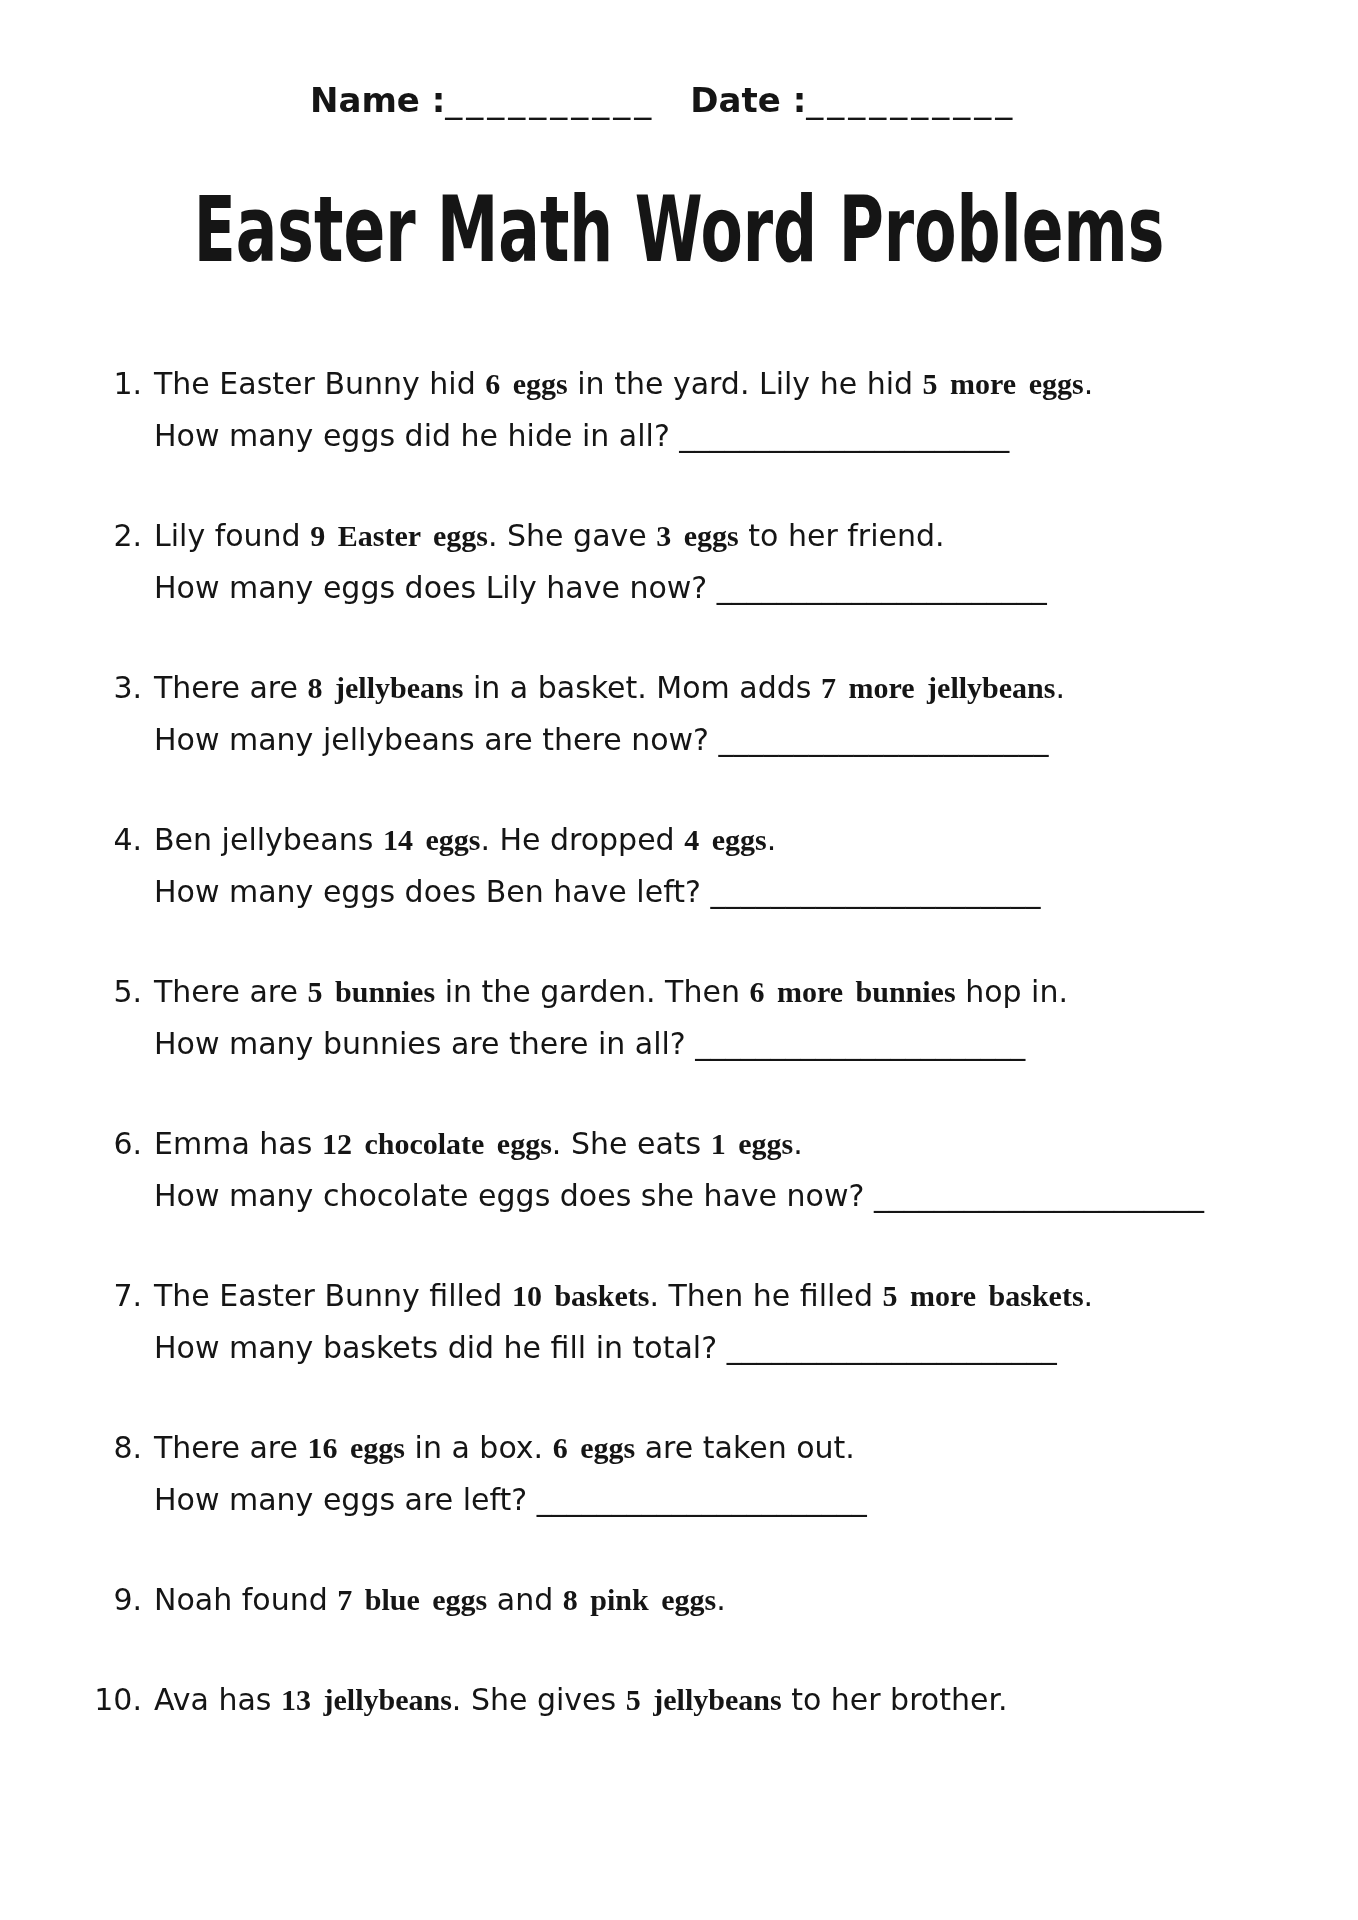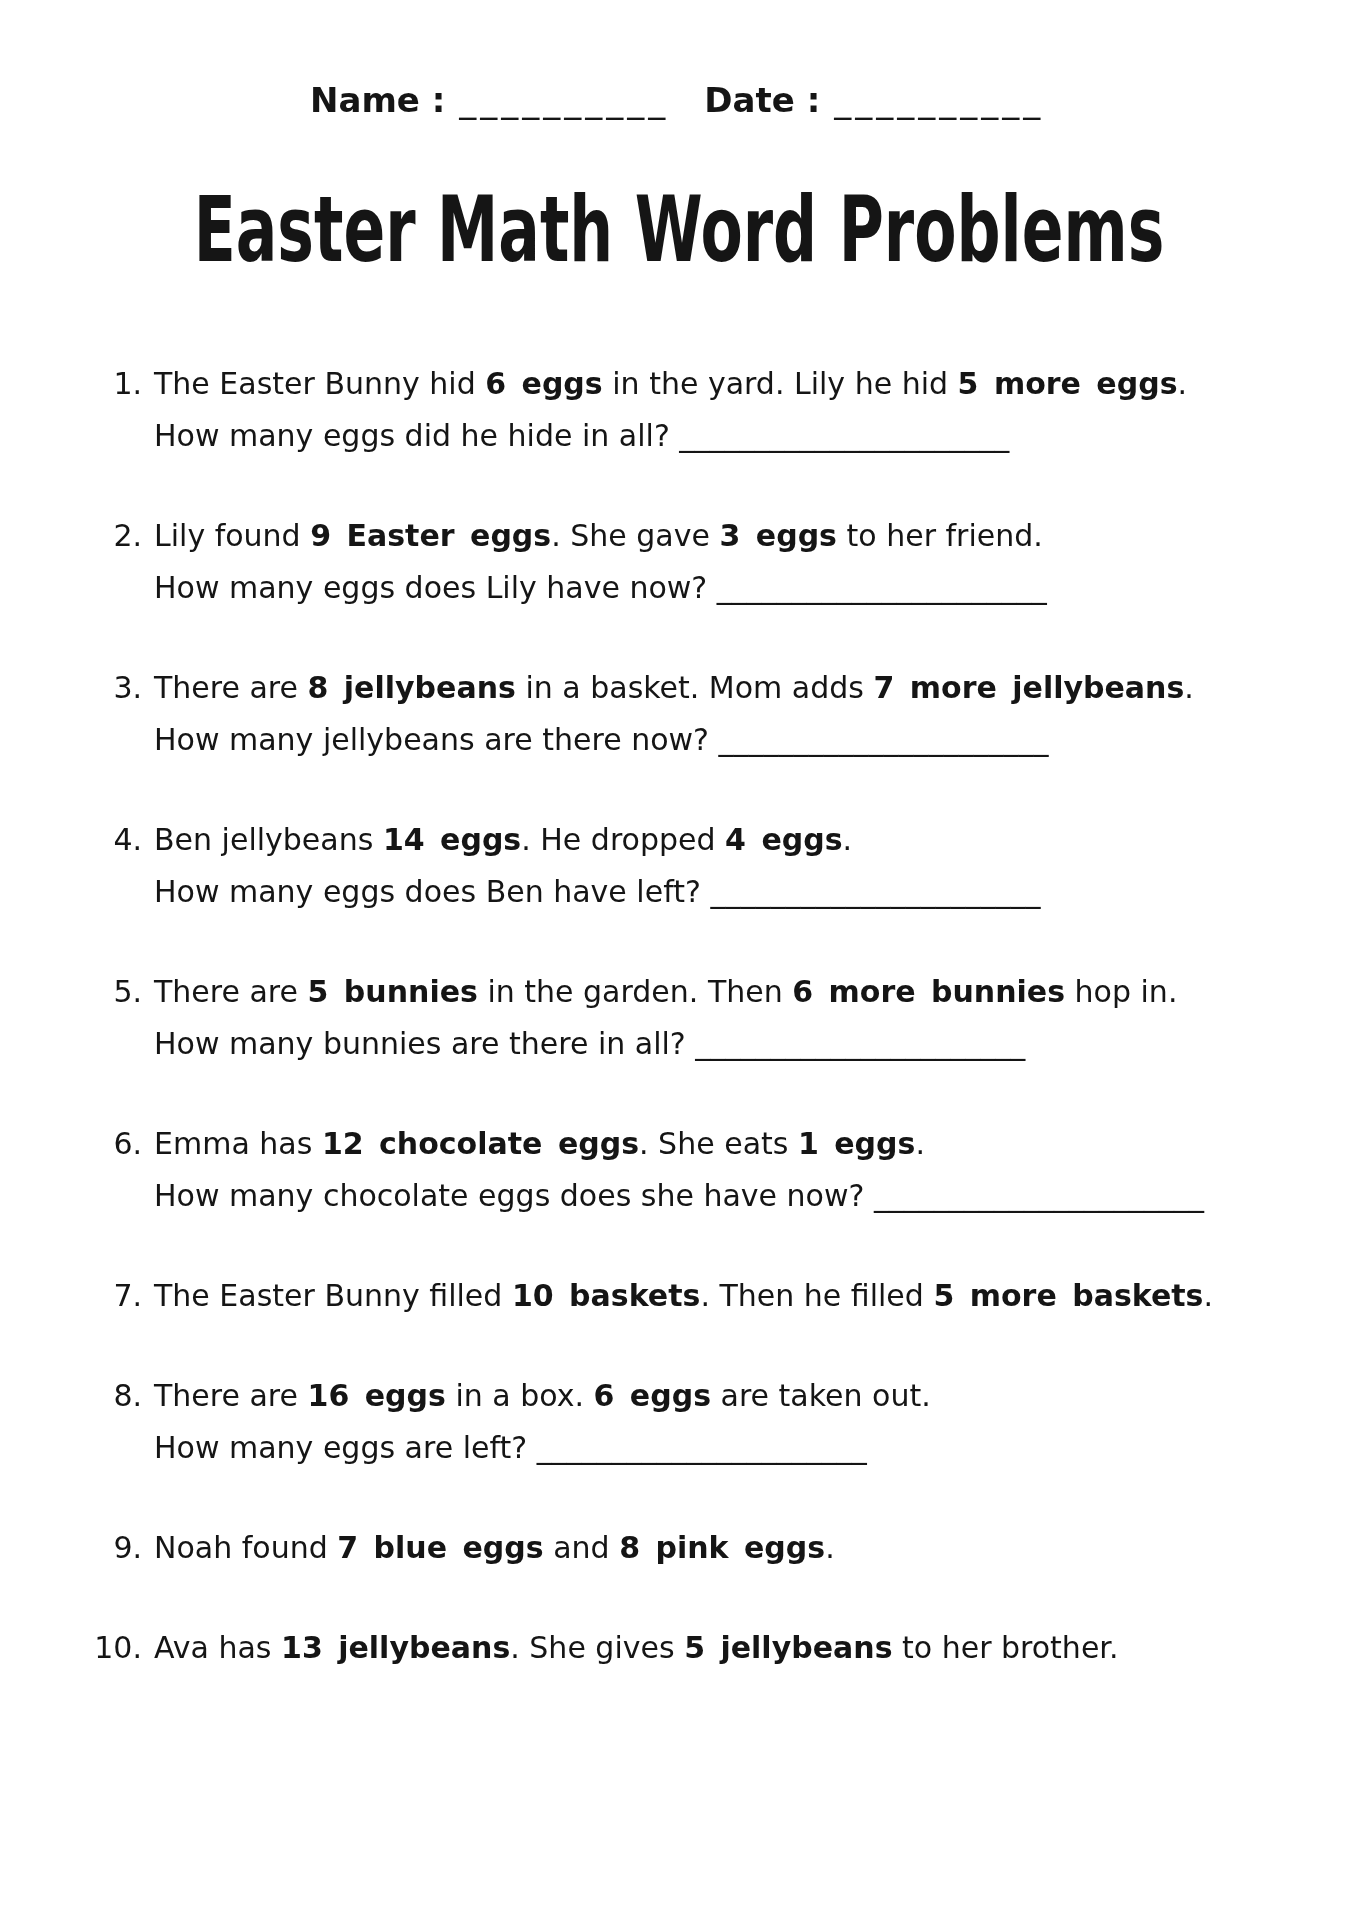--- a/index.html
+++ b/index.html
@@ -20,21 +20,21 @@
   .header {
     display: flex;
     align-items: baseline;
     gap: 35px;
     padding: 78px 0 0 310px;
     font-size: 34px;
     font-weight: 700;
     line-height: 44px;
     white-space: nowrap;
   }
-  .hgroup { display: inline-flex; align-items: flex-start; gap: 14px; }
+  .hgroup { display: inline-flex; align-items: flex-start; }
   .hblank {
     font-weight: 400;
     letter-spacing: 4px;
   }
   
   .title {
     margin: 60px 0 0 0;
     height: 96px;
     line-height: 96px;
     text-align: center;
@@ -61,20 +61,21 @@
   .num {
     position: absolute;
     right: 100%;
     top: 0;
     padding-right: 12px;
     line-height: 52px;
   }
   .b {
     font-weight: 700;
     word-spacing: 5px;
+    font-family: Liberation Serif, serif;
   }
   .blank {
     letter-spacing: 0px;
   }
 </style>
 </head>
 <body>
 
 <div class="page">
 
@@ -111,20 +112,21 @@
       <div class="problem">
         <div class="line statement"><span class="num">5.</span><span>There are </span><span class="b">5 bunnies</span><span> in the garden. Then </span><span class="b">6 more bunnies</span><span> hop in.</span></div>
         <div class="line question"><span>How many bunnies are there in all? </span><span class="blank">______________________</span></div>
       </div>
       <div class="problem">
         <div class="line statement"><span class="num">6.</span><span>Emma has </span><span class="b">12 chocolate eggs</span><span>. She eats </span><span class="b">1 eggs</span><span>.</span></div>
         <div class="line question"><span>How many chocolate eggs does she have now? </span><span class="blank">______________________</span></div>
       </div>
       <div class="problem">
         <div class="line statement"><span class="num">7.</span><span>The Easter Bunny filled </span><span class="b">10 baskets</span><span>. Then he filled </span><span class="b">5 more baskets</span><span>.</span></div>
+        <div class="line question"><span>How many baskets did he fill in total? </span><span class="blank">______________________</span></div>
       </div>
       <div class="problem">
         <div class="line statement"><span class="num">8.</span><span>There are </span><span class="b">16 eggs</span><span> in a box. </span><span class="b">6 eggs</span><span> are taken out.</span></div>
         <div class="line question"><span>How many eggs are left? </span><span class="blank">______________________</span></div>
       </div>
       <div class="problem">
         <div class="line statement"><span class="num">9.</span><span>Noah found </span><span class="b">7 blue eggs</span><span> and </span><span class="b">8 pink eggs</span><span>.</span></div>
       </div>
       <div class="problem">
         <div class="line statement"><span class="num">10.</span><span>Ava has </span><span class="b">13 jellybeans</span><span>. She gives </span><span class="b">5 jellybeans</span><span> to her brother.</span></div>

